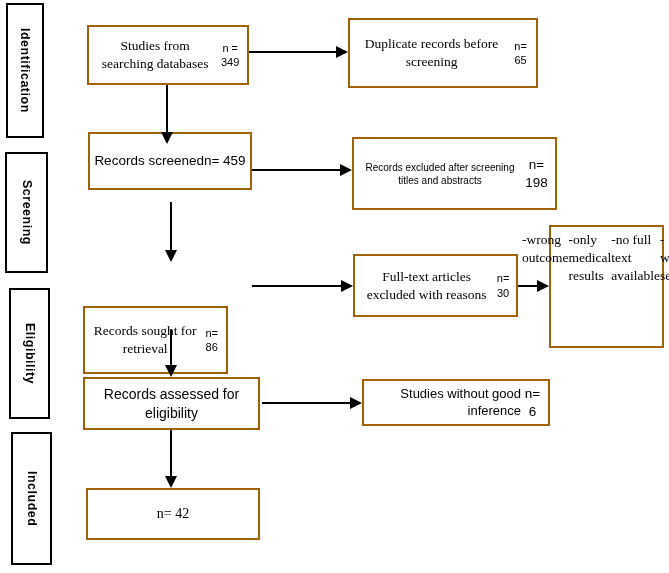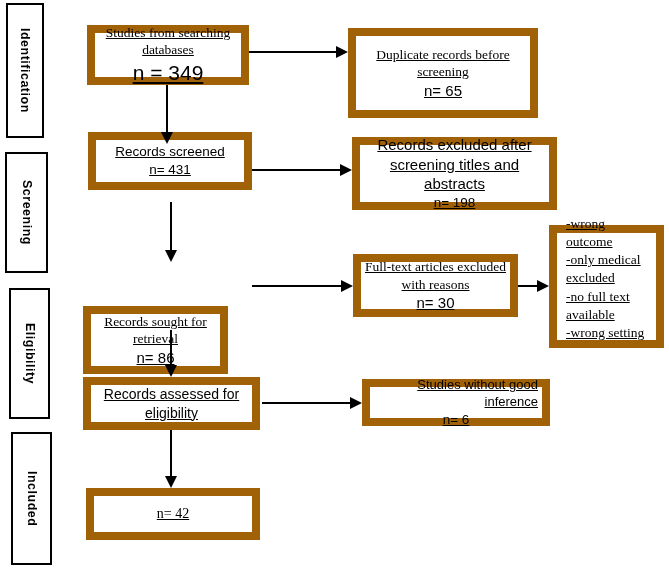--- a/index.html
+++ b/index.html
@@ -7,36 +7,35 @@
     position: relative;
     width: 669px;
     height: 573px;
     background: #ffffff;
     font-family: "Liberation Sans", sans-serif;
     color: #000;
     overflow: hidden;
   }
   .box {
     position: absolute;
-    border: 8px solid #a16207;
+    border: 2px solid #a16207;
     background: #fff;
     box-sizing: border-box;
     display: flex;
-    flex-direction: column;
+    flex-direction: row;
     align-items: center;
     justify-content: center;
     text-align: center;
     padding: 2px 4px;
     line-height: 1.3;
-    text-decoration: underline;
   }
   .serif { font-family: "Liberation Serif", serif; font-size: 13.5px; }
   .sans  { font-family: "Liberation Sans", sans-serif; font-size: 13.5px; }
-  .nval-sans { font-family: "Liberation Sans", sans-serif; font-size: 15px; }
-  .nval-big  { font-family: "Liberation Sans", sans-serif; font-size: 21px; }
+  .nval-sans { font-family: "Liberation Sans", sans-serif; font-size: 11px; }
+  .nval-big  { font-family: "Liberation Sans", sans-serif; font-size: 11px; }
   .nval-serif{ font-family: "Liberation Serif", serif; font-size: 14px; }
 
   .stage {
     position: absolute;
     border: 2px solid #000;
     background: #fff;
     box-sizing: border-box;
     display: flex;
     align-items: center;
     justify-content: center;
@@ -77,45 +76,45 @@
 
   <div class="stage" style="left:6px; top:3px; width:38px; height:135px;">Identification</div>
   <div class="stage" style="left:5px; top:152px; width:43px; height:121px;">Screening</div>
   <div class="stage" style="left:9px; top:288px; width:41px; height:131px;">Eligibility</div>
   <div class="stage" style="left:11px; top:432px; width:41px; height:133px;">Included</div>
 
   <div class="box" style="left:87px; top:25px; width:162px; height:60px;">
     <span class="serif">Studies from searching databases</span>
     <span class="nval-big">n = 349</span>
   </div>
-  <div class="box" style="left:348px; top:28px; width:190px; height:90px;">
+  <div class="box" style="left:348px; top:18px; width:190px; height:70px;">
     <span class="serif">Duplicate records before screening</span>
     <span class="nval-sans">n= 65</span>
   </div>
 
   <div class="box" style="left:88px; top:132px; width:164px; height:58px;">
     <span class="sans">Records screened</span>
-    <span class="sans">n= 431</span>
+    <span class="sans">n= 459</span>
   </div>
   <div class="box" style="left:352px; top:137px; width:205px; height:73px;">
-    <span class="sans" style="font-size:15px;">Records excluded after screening titles and abstracts</span>
+    <span class="sans" style="font-size:10px;">Records excluded after screening titles and abstracts</span>
     <span class="sans">n= 198</span>
   </div>
 
   <div class="box" style="left:83px; top:262px; width:145px; height:68px;margin-top:44px;">
     <span class="serif">Records sought for retrieval</span>
     <span class="nval-sans">n= 86</span>
   </div>
   <div class="box" style="left:353px; top:254px; width:165px; height:63px;">
     <span class="serif">Full-text articles excluded with reasons</span>
     <span class="nval-sans">n= 30</span>
   </div>
   <div class="box reasons-box" style="left:549px; top:225px; width:115px; height:123px;">
     <span class="serif">-wrong outcome</span>
-    <span class="serif">-only medical excluded</span>
+    <span class="serif">-only medical results</span>
     <span class="serif">-no full text available</span>
     <span class="serif">-wrong setting</span>
   </div>
 
   <div class="box" style="left:83px; top:377px; width:177px; height:53px;">
     <span class="sans" style="font-size:14px;">Records assessed for eligibility</span>
   </div>
   <div class="box" style="left:362px; top:379px; width:188px; height:47px;">
     <span class="sans" style="font-size:13px;text-align:right;">Studies without good inference</span>
     <span class="sans">n= 6</span>

